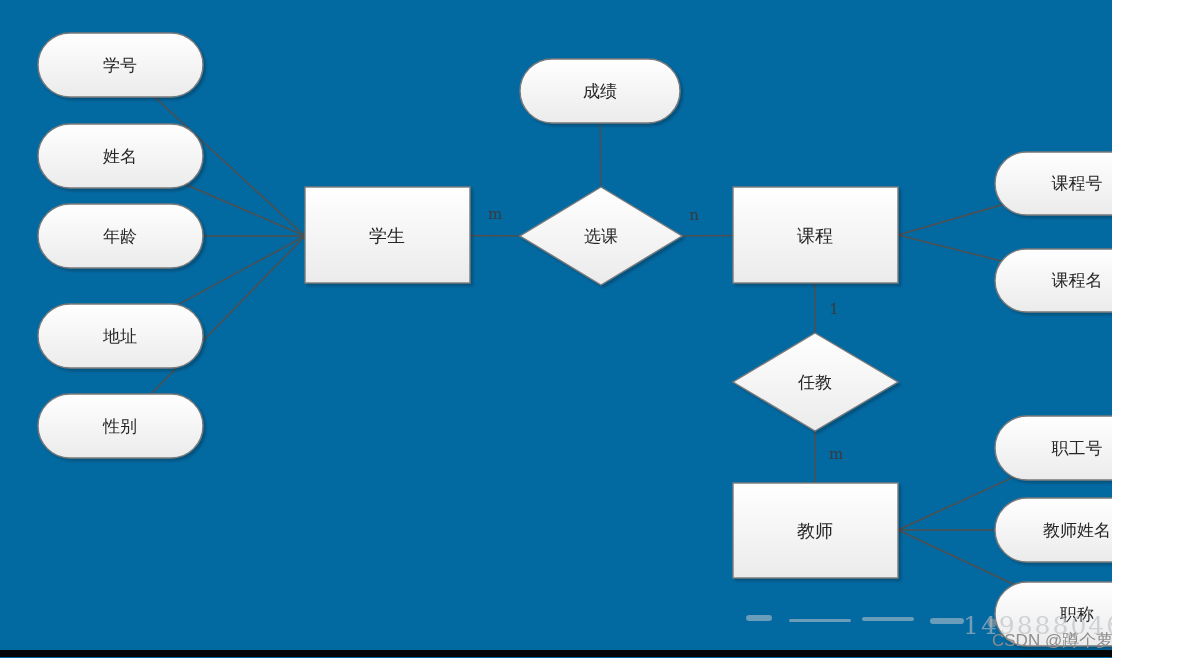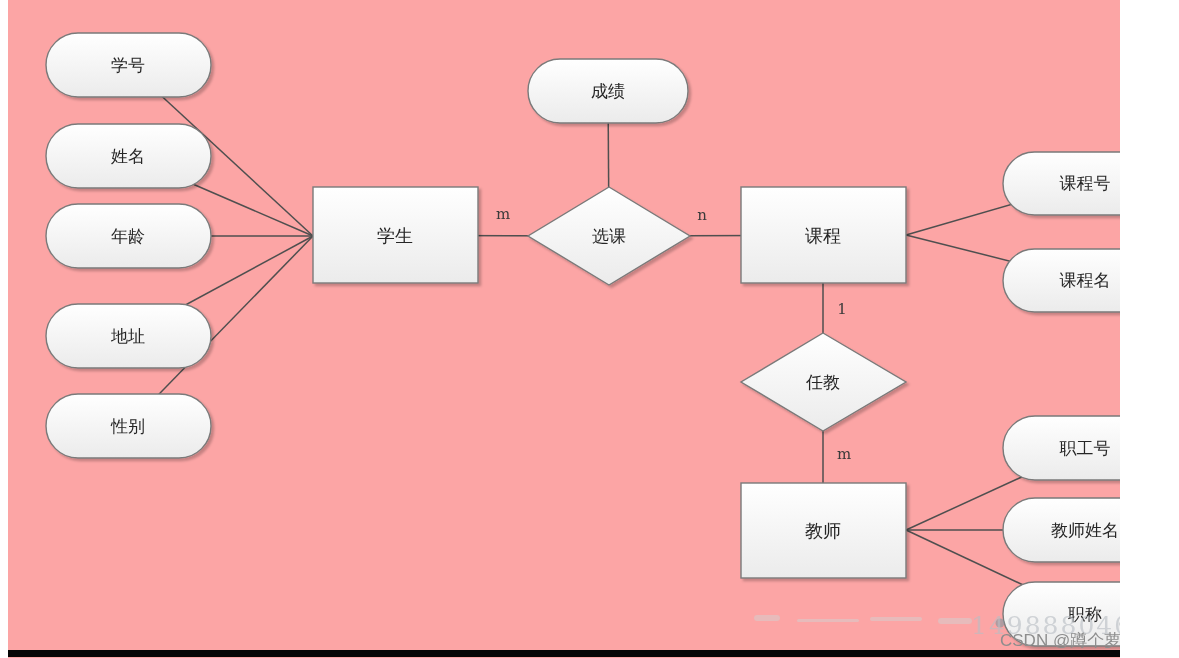--- a/index.html
+++ b/index.html
@@ -1,23 +1,22 @@
 <!DOCTYPE html>
 <html><head>
 <meta charset="utf-8">
 <style>
   html, body { margin: 0; padding: 0; background: #ffffff; }
   .stage {
     position: relative;
     width: 1112px;
     height: 658px;
-    background: #fca5a5;
+    background: #0369a1;
     overflow: hidden;
     font-family: "Liberation Sans", "DejaVu Sans", sans-serif;
-    margin-left: 8px;
   }
   svg { display: block; }
   .connector { stroke: #4f4f4f; stroke-width: 1.5; fill: none; }
   .shape { stroke: #7a7a7a; stroke-width: 1.4; }
   .node-label {
     font-family: "Liberation Sans", "DejaVu Sans", sans-serif;
     fill: #262626;
     text-anchor: middle;
   }
   .entity-label { font-size: 18px; }

